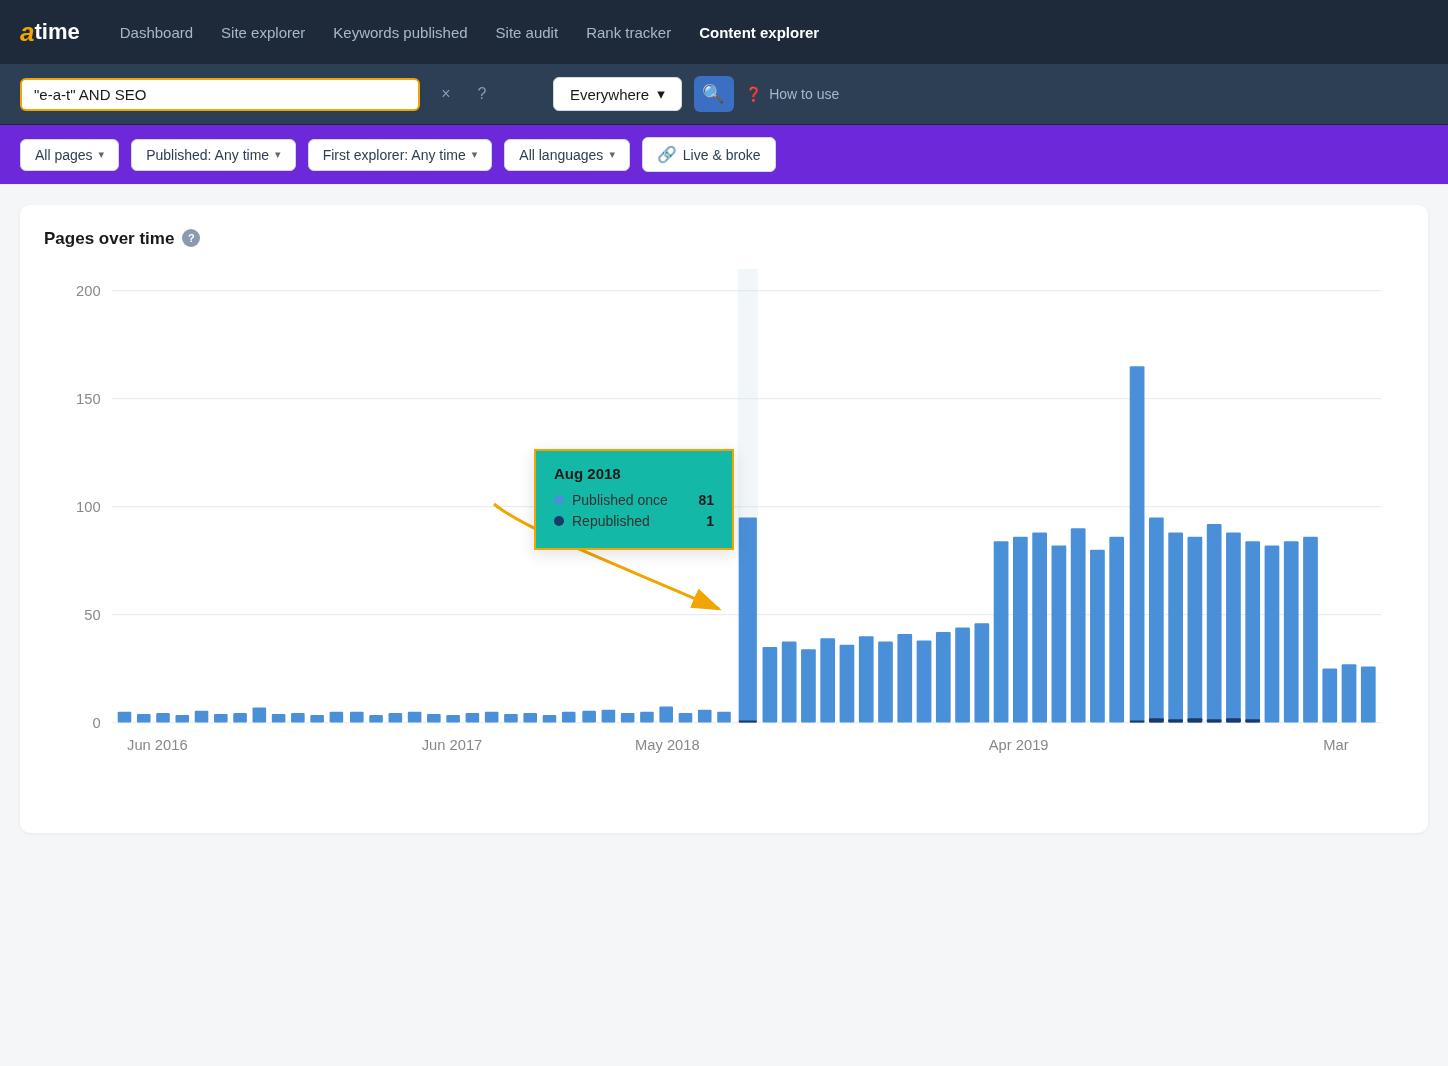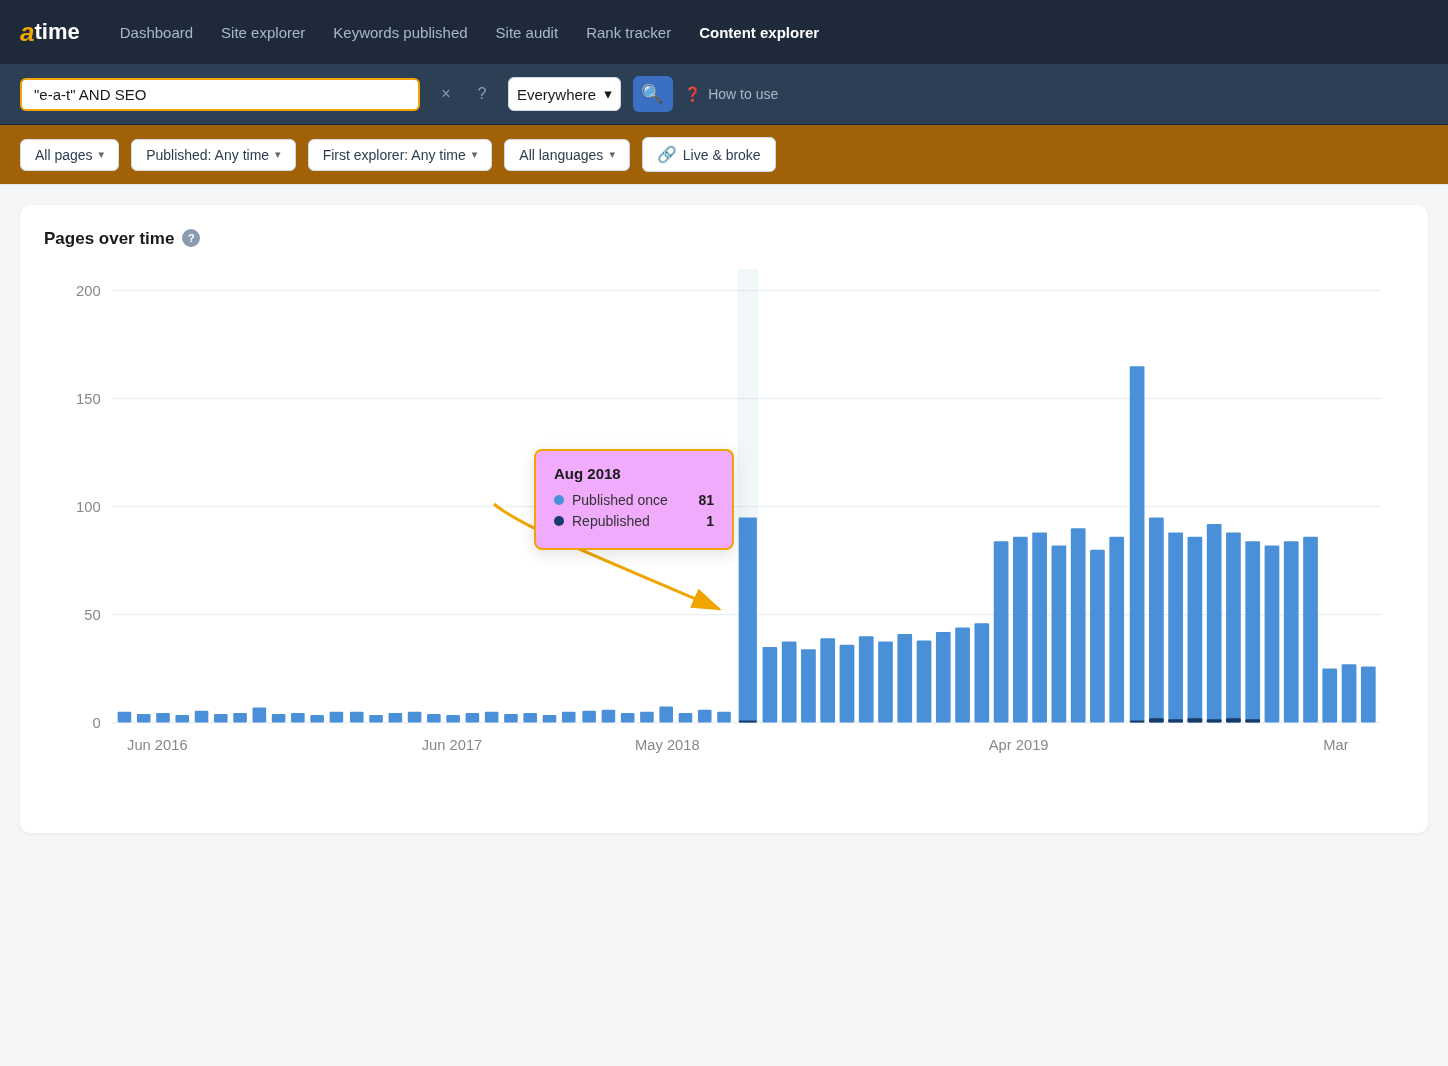--- a/index.html
+++ b/index.html
@@ -89,26 +89,27 @@
       width: 28px;
       height: 28px;
       border-radius: 50%;
     }
     .dropdown-select {
       display: flex;
       align-items: center;
       background: #fff;
       border: 1px solid #d0dae6;
       border-radius: 6px;
-      padding: 7px 8px;
+      padding: 7px 16px;
       gap: 8px;
       cursor: pointer;
       font-size: 15px;
       color: #1a1a1a;
       white-space: nowrap;
+      margin-left: 45px;
     }
     .search-btn {
       background: #3a6fc4;
       border: none;
       border-radius: 6px;
       width: 40px;
       height: 36px;
       cursor: pointer;
       display: flex;
       align-items: center;
@@ -121,21 +122,21 @@
       align-items: center;
       gap: 6px;
       color: #a8b8cc;
       font-size: 14px;
       cursor: pointer;
       white-space: nowrap;
     }
 
     
     .filters-bar {
-      background: #a16207;
+      background: #6d28d9;
       display: flex;
       align-items: center;
       padding: 12px 20px;
       gap: 12px;
       border-bottom: 1px solid #e5eaf0;
     }
     .filter-btn {
       display: flex;
       align-items: center;
       gap: 6px;
@@ -202,23 +203,23 @@
       height: 540px;
     }
     .chart-svg {
       width: 100%;
       height: 100%;
     }
 
     
     .tooltip-box {
       position: absolute;
-      background: #f0abfc;
+      background: #14b8a6;
       border: 2px solid #f0a500;
-      border-radius: 8px;
+      border-radius: 0;
       padding: 14px 18px;
       box-shadow: 0 4px 16px rgba(0,0,0,0.12);
       font-size: 14px;
       min-width: 200px;
       top: 180px;
       left: 490px;
     }
     .tooltip-date {
       font-weight: 700;
       font-size: 15px;

